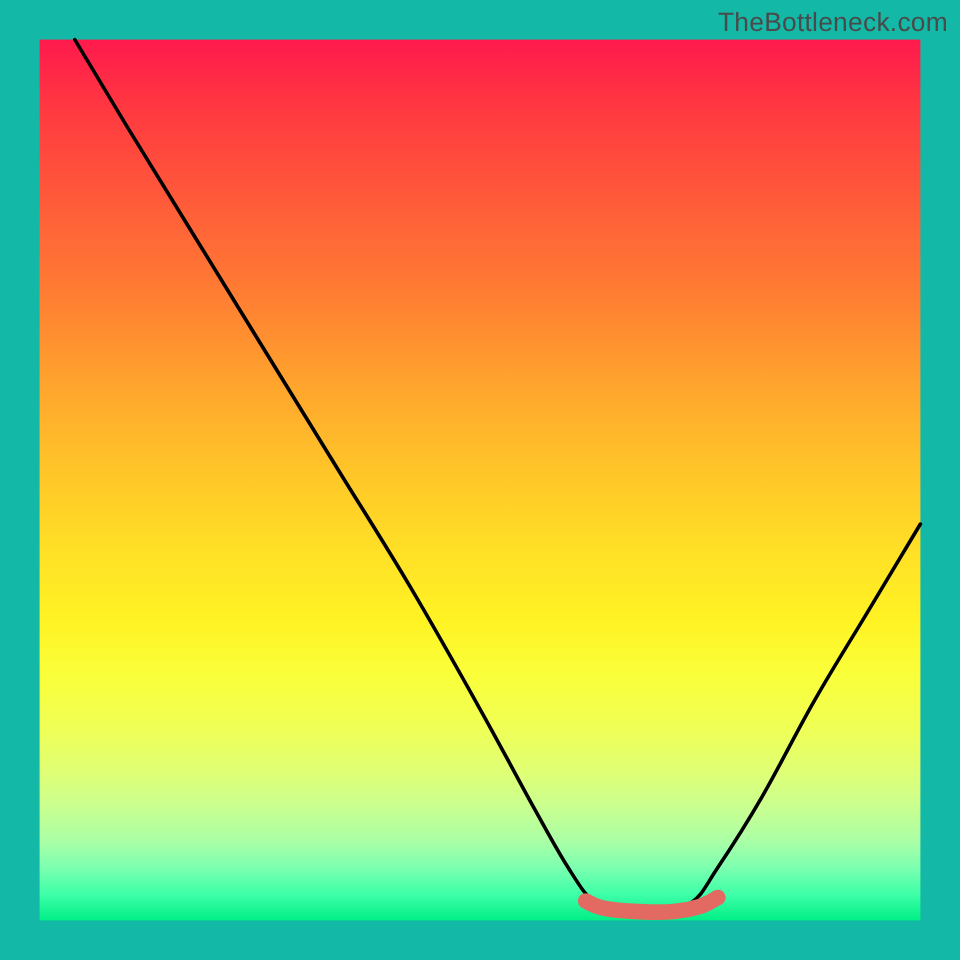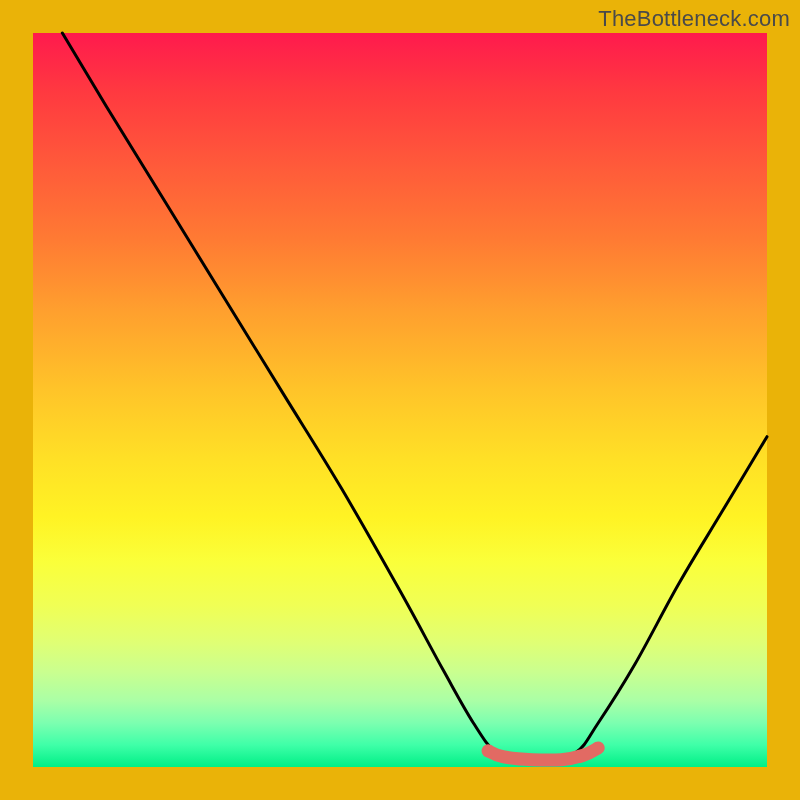--- a/index.html
+++ b/index.html
@@ -8,21 +8,21 @@
     width: 800px;
     height: 800px;
     overflow: hidden;
     background: #000;
     font-family: Arial, Helvetica, sans-serif;
   }
   .frame {
     position: relative;
     width: 800px;
     height: 800px;
-    background: #eab308;
+    background: #14b8a6;
   }
   .plot-area {
     position: absolute;
     left: 33px;
     top: 33px;
     width: 734px;
     height: 734px;
     
     background: linear-gradient(to bottom,
       #ff1a4d 0%,

